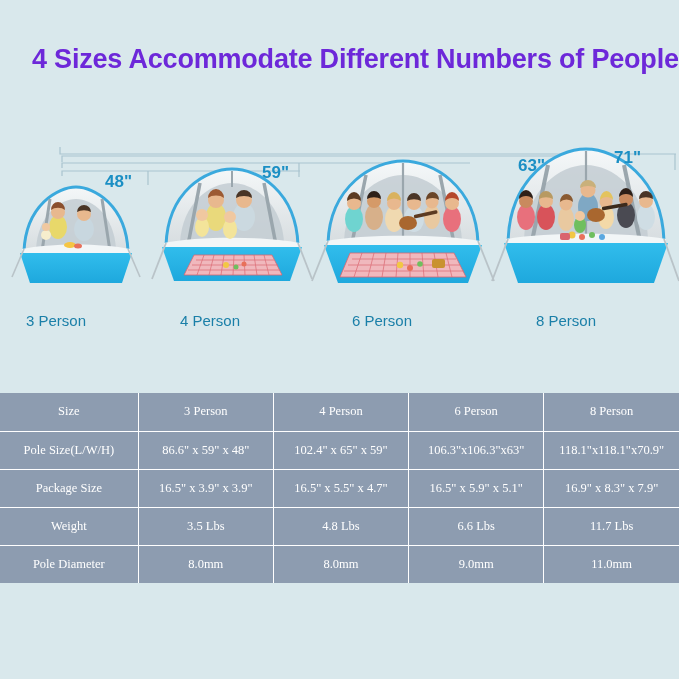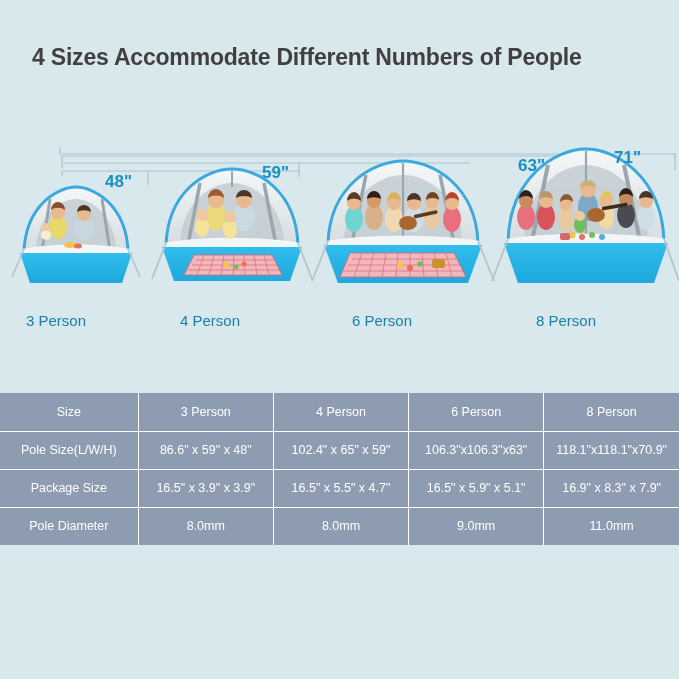--- a/index.html
+++ b/index.html
@@ -6,23 +6,23 @@
   body {
     width: 679px; height: 679px;
     background: #d9e8ec;
     font-family: "Liberation Sans", sans-serif;
     overflow: hidden;
     position: relative;
   }
   .page-title {
     position: absolute;
     top: 44px; left: 32px;
-    font-size: 23px;
+    font-size: 27px;
     font-weight: bold;
-    color: #404040;
+    color: #6d28d9;
     letter-spacing: -0.2px;
   }
 
   
   .brackets { position: absolute; left: 0; top: 130px; width: 679px; height: 60px; }
 
   
   .tents {
     position: absolute;
     left: 0; top: 140px;
@@ -59,20 +59,21 @@
     background: #8d9cb0;
   }
   table.spec td {
     border: 1.5px solid #ffffff;
     color: #ffffff;
     font-size: 12.5px;
     text-align: center;
     height: 38px;
     padding: 2px 3px;
     white-space: nowrap;
+    font-family: Liberation Serif, serif;
   }
   table.spec td.rowhead { width: 138px; }
   table.spec td.datacell { width: 135px; }
   table.spec tr:first-child td { border-top: none; }
   table.spec td:first-child { border-left: none; }
   table.spec td:last-child { border-right: none; }
   table.spec tr:last-child td { border-bottom: none; margin-left: 20px; }
 </style>
 </head>
 <body>
@@ -348,20 +349,27 @@
       <td class="datacell">118.1"x118.1"x70.9"</td>
     </tr>
     <tr>
       <td class="rowhead">Package Size</td>
       <td class="datacell">16.5" x 3.9" x 3.9"</td>
       <td class="datacell">16.5" x 5.5" x 4.7"</td>
       <td class="datacell">16.5" x 5.9" x 5.1"</td>
       <td class="datacell">16.9" x 8.3" x 7.9"</td>
     </tr>
     <tr>
+      <td class="rowhead">Weight</td>
+      <td class="datacell">3.5 Lbs</td>
+      <td class="datacell">4.8 Lbs</td>
+      <td class="datacell">6.6 Lbs</td>
+      <td class="datacell">11.7 Lbs</td>
+    </tr>
+    <tr>
       <td class="rowhead">Pole Diameter</td>
       <td class="datacell">8.0mm</td>
       <td class="datacell">8.0mm</td>
       <td class="datacell">9.0mm</td>
       <td class="datacell">11.0mm</td>
     </tr>
   </tbody>
 </table>
 
 </body></html>

